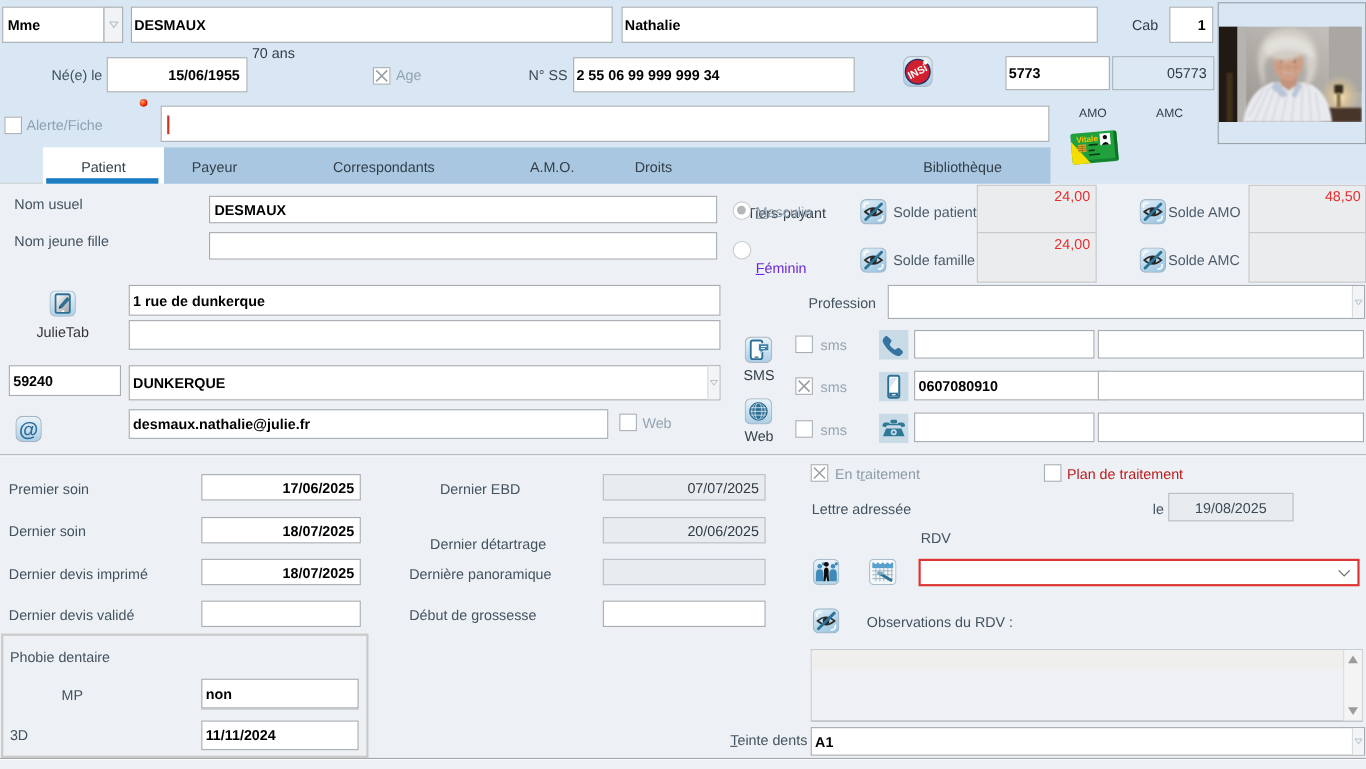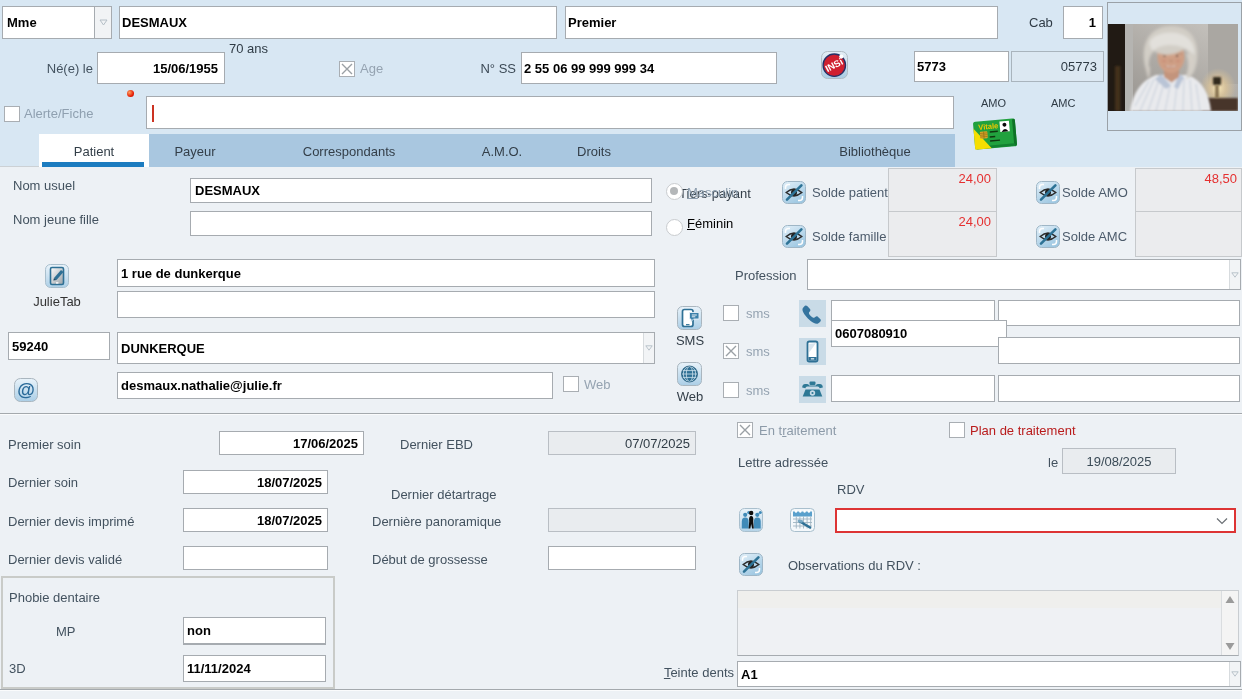--- a/index.html
+++ b/index.html
@@ -43,21 +43,21 @@
     </defs>
   </svg>
 
   <div class="in b" style="left:2px;top:6px;width:93px;height:33px;padding-left:4px;">Mme</div>
   <div class="abs" style="left:94px;top:6px;width:18px;height:33px;background:#f1f3f5;border:1px solid #a6abb0;display:flex;align-items:center;justify-content:center;">
     <svg width="9" height="7">
         <polygon points="1,1 8,1 4.5,6" fill="none" stroke="#b4bec6" stroke-width="1"></polygon>
       </svg>
   </div>
   <div class="in b" style="left:119px;top:6px;width:438px;height:33px;padding-left:2px;">DESMAUX</div>
-  <div class="in b" style="left:565px;top:6px;width:433px;height:33px;padding-left:2px;">Premier</div>
+  <div class="in b" style="left:565px;top:6px;width:433px;height:33px;padding-left:2px;">Nathalie</div>
   <div class="lbl dk" style="left:1029px;top:15px;">Cab</div>
   <div class="in b r" style="left:1063px;top:6px;width:40px;height:33px;padding-right:6px;">1</div>
 
   <div class="lbl" style="left:20px;top:61px;width:73px;text-align:right;">Né(e) le</div>
   <div class="in b r" style="left:97px;top:52px;width:128px;height:32px;padding-right:6px;">15/06/1955</div>
   <div class="lbl dk" style="left:229px;top:41px;">70 ans</div>
   <div class="cb" style="left:339px;top:61px;width:16px;height:16px;">
     <svg width="14" height="14" style="display:block;">
         <path d="M2 2 L12 12 M12 2 L2 12" stroke="#9aa0a5" stroke-width="1.4"></path>
       </svg>
@@ -173,21 +173,21 @@
   <div class="lbl" style="left:13px;top:178px;">Nom usuel</div>
   <div class="in b" style="left:190px;top:178px;width:462px;height:25px;padding-left:4px;">DESMAUX</div>
   <div class="lbl" style="left:13px;top:212px;">Nom jeune fille</div>
   <div class="in" style="left:190px;top:211px;width:462px;height:25px;"></div>
 
   <div class="abs" style="left:666px;top:183px;width:17px;height:17px;border-radius:50%;background:#fff;border:1.5px solid #c9cccf;">
     <div style="position:absolute;left:3px;top:3px;width:8px;height:8px;border-radius:50%;background:#b4b7b9;"></div>
   </div>
   <div class="glbl" style="left:687px;top:185px;color:#8b9cac;"><u>M</u>asculin</div>
   <div class="abs" style="left:666px;top:219px;width:17px;height:17px;border-radius:50%;background:#fff;border:1.5px solid #c9cccf;"></div>
-  <div class="glbl" style="left:687px;top:216px;color:#000000;"><u>F</u>éminin</div>
+  <div class="glbl" style="left:687px;top:236px;color:#6d28d9;"><u>F</u>éminin</div>
 
   <svg class="abs" style="left:782px;top:181px;" width="24" height="23">
       <use href="#eyeicon"></use>
     </svg>
   <div class="lbl" style="left:812px;top:185px;color:#4c5b6b;">Solde patient</div>
   <svg class="abs" style="left:782px;top:225px;" width="24" height="23">
       <use href="#eyeicon"></use>
     </svg>
   <div class="lbl" style="left:812px;top:229px;color:#4c5b6b;">Solde famille</div>
   <svg class="abs" style="left:1036px;top:181px;" width="24" height="23">
@@ -295,51 +295,52 @@
       </svg>
   </div>
   <div class="glbl" style="left:746px;top:344px;">sms</div>
   <svg class="abs" style="left:799px;top:338px;" width="27" height="27">
     <rect x="0" y="0" width="27" height="27" fill="#c9dbe7"></rect>
     <rect x="8.5" y="3.5" width="10" height="20" rx="1.8" fill="#fff" stroke="#2e7095" stroke-width="1.8"></rect>
     <rect x="9.4" y="19" width="8.2" height="3.6" fill="#2e7095"></rect>
     <rect x="11.8" y="20.3" width="3.4" height="1.1" fill="#fff"></rect>
     <path d="M17 5 L10.2 14.5 L10.2 6 Z" fill="#d9e5ee"></path>
   </svg>
-  <div class="in b" style="left:831px;top:320px;width:176px;height:27px;padding-left:3px;">0607080910</div>
+  <div class="in b" style="left:831px;top:337px;width:176px;height:27px;padding-left:3px;">0607080910</div>
   <div class="in" style="left:998px;top:337px;width:242px;height:27px;"></div>
   <div class="cb" style="left:723px;top:382px;"></div>
   <div class="glbl" style="left:746px;top:383px;">sms</div>
   <svg class="abs" style="left:799px;top:376px;" width="27" height="27">
     <rect x="0" y="0" width="27" height="27" fill="#c9dbe7"></rect>
     <g fill="#2e7895">
       <path d="M3.2 11.5 q0 -3.5 3 -3.5 h2 q1.7 0 2 1.5 h6.6 q0.3 -1.5 2 -1.5 h2 q3 0 3 3.5 l-3.2 0.8 q-0.3 -1.8 -1.8 -1.8 h-10.6 q-1.5 0 -1.8 1.8 z"></path>
       <rect x="10.5" y="5.5" width="6" height="3.5" rx="1"></rect>
       <path d="M6.5 13.5 h14 l2.8 7 h-19.6 z"></path>
     </g>
     <circle cx="13.5" cy="17" r="2.7" fill="#c9dbe7"></circle>
     <circle cx="13.5" cy="17" r="1.1" fill="#2e7895"></circle>
   </svg>
   <div class="in" style="left:831px;top:375px;width:164px;height:27px;"></div>
   <div class="in" style="left:998px;top:375px;width:242px;height:27px;"></div>
 
   <div class="abs" style="left:0;top:413px;width:1242px;height:1px;background:#a4a9ad;"></div>
   <div class="abs" style="left:0;top:414px;width:1242px;height:1px;background:#fafbfc;"></div>
 
   <div class="lbl" style="left:8px;top:437px;">Premier soin</div>
-  <div class="in b r" style="left:183px;top:431px;width:145px;height:24px;padding-right:5px;margin-left:36px;">17/06/2025</div>
+  <div class="in b r" style="left:183px;top:431px;width:145px;height:24px;padding-right:5px;">17/06/2025</div>
   <div class="lbl" style="left:8px;top:475px;">Dernier soin</div>
   <div class="in b r" style="left:183px;top:470px;width:145px;height:24px;padding-right:5px;">18/07/2025</div>
   <div class="lbl" style="left:8px;top:514px;">Dernier devis imprimé</div>
   <div class="in b r" style="left:183px;top:508px;width:145px;height:24px;padding-right:5px;">18/07/2025</div>
   <div class="lbl" style="left:8px;top:552px;">Dernier devis validé</div>
   <div class="in" style="left:183px;top:546px;width:145px;height:24px;"></div>
   <div class="lbl" style="left:372px;top:437px;margin-left:28px;">Dernier EBD</div>
   <div class="in r dis" style="left:548px;top:431px;width:148px;height:24px;padding-right:5px;color:#2f3b45;">07/07/2025</div>
   <div class="lbl" style="left:391px;top:475px;margin-top:12px;">Dernier détartrage</div>
+  <div class="in r dis" style="left:548px;top:470px;width:148px;height:24px;padding-right:5px;color:#2f3b45;">20/06/2025</div>
   <div class="lbl" style="left:372px;top:514px;">Dernière panoramique</div>
   <div class="in r dis" style="left:548px;top:508px;width:148px;height:24px;"></div>
   <div class="lbl" style="left:372px;top:552px;">Début de grossesse</div>
   <div class="in" style="left:548px;top:546px;width:148px;height:24px;"></div>
 
   <div class="abs" style="left:1px;top:576px;width:334px;height:113px;border:2px solid #c9cbc8;"></div>
   <div class="lbl" style="left:9px;top:590px;">Phobie dentaire</div>
   <div class="in b" style="left:183px;top:583px;width:143px;height:27px;padding-left:15px;margin-top:35px;">oui</div>
   <div class="lbl" style="left:9px;top:624px;margin-left:47px;">MP</div>
   <div class="in b" style="left:183px;top:617px;width:143px;height:27px;padding-left:3px;">non</div>

